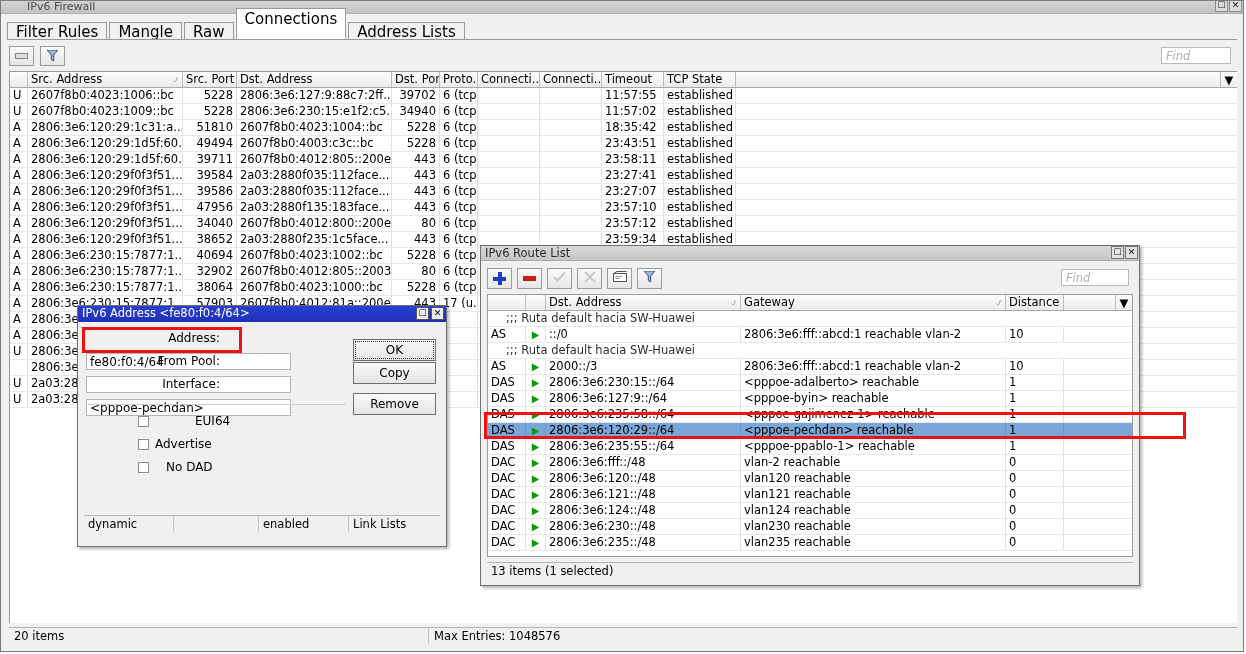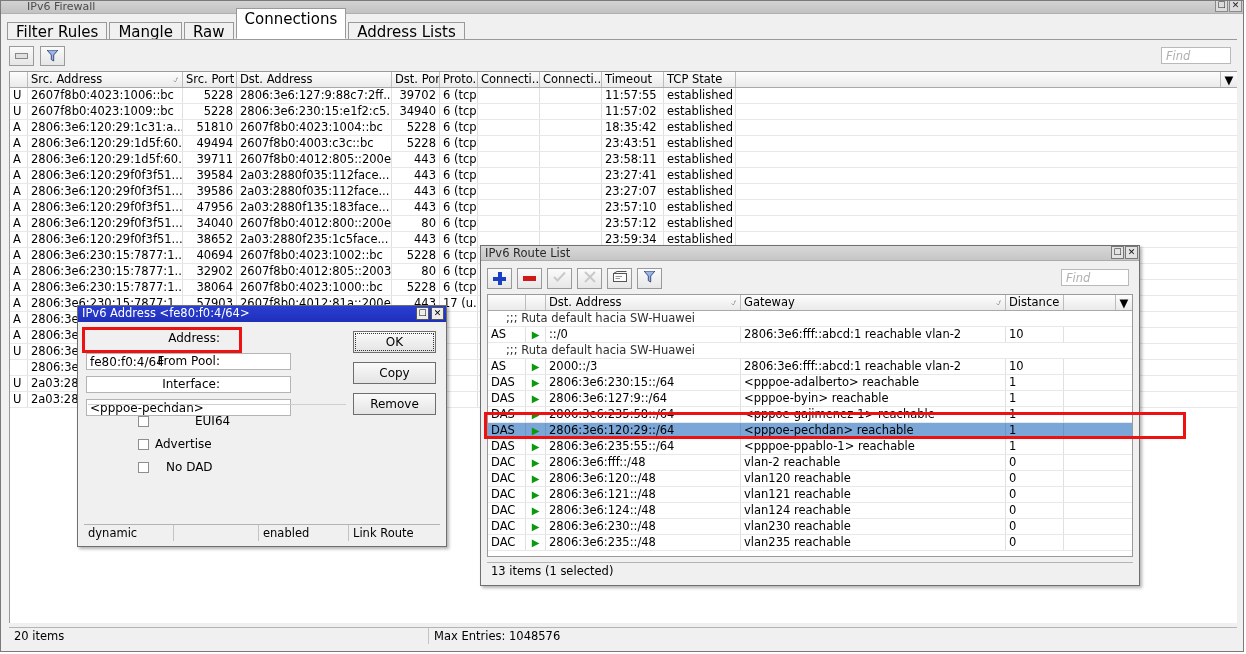--- a/index.html
+++ b/index.html
@@ -266,29 +266,29 @@
     font-size: 12px; line-height: 16px; padding-left: 3px;
     box-sizing: border-box; overflow: hidden; white-space: nowrap; margin-top: 8px;
   }
   .btn-side {
     position: absolute; width: 83px; height: 22px;
     border: 1px solid #6e6e6e;
     background: linear-gradient(to bottom,#fafafa,#e4e4e4);
     font-size: 12px; text-align: center; line-height: 20px;
     box-sizing: border-box;
   }
-  .btn-side.focus { outline: 1px dotted #333; outline-offset: -3px; }
+  .btn-side.focus { outline: 1px dotted #333; outline-offset: -3px; margin-top: 8px; }
   .sep-line { position: absolute; left: 12px; right: 12px; height: 1px; background: #cfcfcf; }
   .chk-row { position: absolute; display: flex; align-items: center; font-size: 12px; }
   .chk {
     width: 11px; height: 11px; border: 1px solid #8e8e8e; background: #fff;
     margin-right: 6px; box-sizing: border-box;
   }
   .addr-status {
-    position: absolute; left: 6px; right: 6px; bottom: 5px; height: 17px;
+    position: absolute; left: 6px; right: 6px; bottom: 14px; height: 17px;
     border-top: 1px solid #b4b4b4;
     display: flex; font-size: 11.5px;
     box-sizing: border-box;
   }
   .addr-status div { line-height: 16px; padding-left: 4px; box-sizing: border-box; }
   .as1 { width: 90px; border-right: 1px solid #c4c4c4; }
   .as2 { width: 85px; border-right: 1px solid #c4c4c4; }
   .as3 { width: 90px; border-right: 1px solid #c4c4c4; }
   .as4 { flex: 1; }
 
@@ -845,21 +845,21 @@
       </div>
 
       <div class="btn-side focus" style="left:275px; top:9px;">OK</div>
       <div class="btn-side" style="left:275px; top:40px;">Copy</div>
       <div class="btn-side" style="left:275px; top:71px;">Remove</div>
 
       <div class="addr-status">
         <div class="as1">dynamic</div>
         <div class="as2"></div>
         <div class="as3">enabled</div>
-        <div class="as4">Link Route</div>
+        <div class="as4">Link Lists</div>
       </div>
     </div>
   </div>
 
   <div class="redbox" style="left:82px; top:327px; width:160px; height:26px;"></div>
   <div class="redbox" style="left:484px; top:412px; width:702px; height:27px;"></div>
 
 </div>
 
 </body></html>

